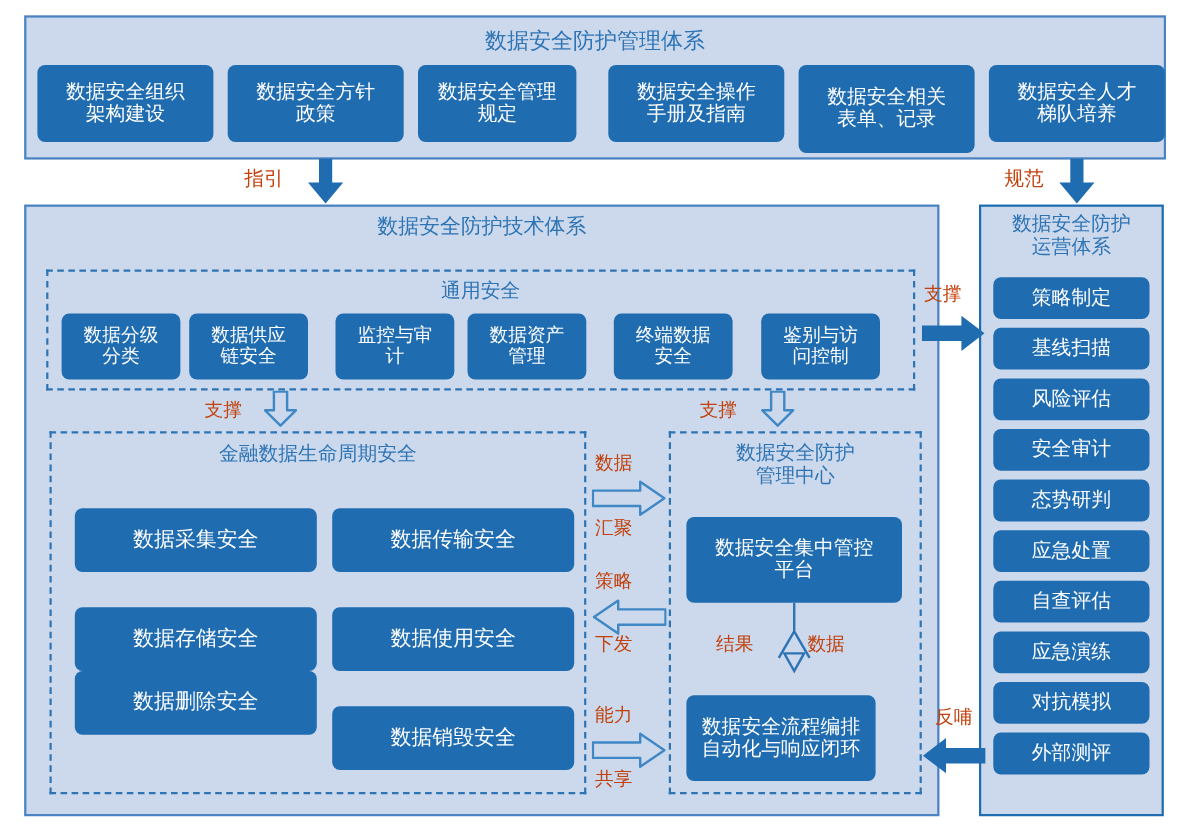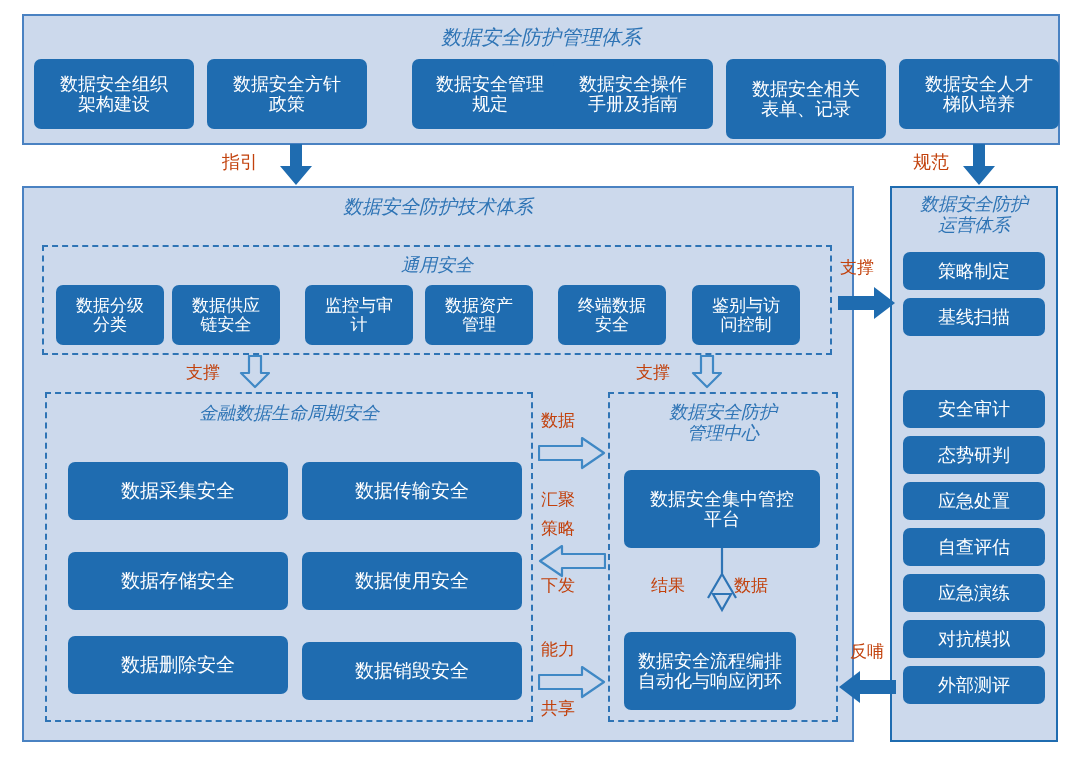--- a/index.html
+++ b/index.html
@@ -46,21 +46,20 @@
   }
   .panel-strong {
     border: 2px solid #1f6cb0;
   }
   .panel-title {
     position: absolute;
     color: #2e74b5;
     text-align: center;
     line-height: 1.15;
     white-space: pre-line;
-    font-style: italic;
   }
 
   
   .dashed {
     position: absolute;
     border: 2px dashed #2e74b5;
     box-sizing: border-box;
     background: transparent;
   }
 
@@ -93,21 +92,21 @@
 <div class="canvas">
 
   <div class="panel" style="left:22px; top:14px; width:1038px; height:131px;"></div>
 
   <div class="panel-title fs-top-title" style="left:22px; top:26px; width:1038px;">数据安全防护管理体系</div>
 
   <div class="bluebox fs-top-box" style="left:34px; top:59px; width:160px; height:70px;">数据安全组织
 架构建设</div>
   <div class="bluebox fs-top-box" style="left:207px; top:59px; width:160px; height:70px;">数据安全方针
 政策</div>
-  <div class="bluebox fs-top-box" style="left:380px; top:59px; width:156px; height:70px;margin-left:32px;">数据安全管理
+  <div class="bluebox fs-top-box" style="left:380px; top:59px; width:144px; height:70px;">数据安全管理
 规定</div>
   <div class="bluebox fs-top-box" style="left:553px; top:59px; width:160px; height:70px;">数据安全操作
 手册及指南</div>
   <div class="bluebox fs-top-box" style="left:726px; top:59px; width:160px; height:80px;">数据安全相关
 表单、记录</div>
   <div class="bluebox fs-top-box" style="left:899px; top:59px; width:160px; height:70px;">数据安全人才
 梯队培养</div>
 
   <div class="conn-label fs-conn" style="left:222px; top:150px;">指引</div>
   <svg class="arrow-svg" style="left:278px; top:144px;" width="36" height="42" viewBox="0 0 36 42">
@@ -149,28 +148,28 @@
     <polygon points="11,1 23,1 23,18 31,18 17,32 3,18 11,18" fill="none" stroke="#3f88c5" stroke-width="2.2" stroke-linejoin="round"></polygon>
   </svg>
 
   <div class="dashed" style="left:45px; top:392px; width:488px; height:330px;"></div>
   <div class="panel-title fs-sub-title" style="left:45px; top:403px; width:488px;">金融数据生命周期安全</div>
 
   <div class="bluebox fs-life-box" style="left:68px; top:462px; width:220px; height:58px;">数据采集安全</div>
   <div class="bluebox fs-life-box" style="left:302px; top:462px; width:220px; height:58px;">数据传输安全</div>
   <div class="bluebox fs-life-box" style="left:68px; top:552px; width:220px; height:58px;">数据存储安全</div>
   <div class="bluebox fs-life-box" style="left:302px; top:552px; width:220px; height:58px;">数据使用安全</div>
-  <div class="bluebox fs-life-box" style="left:68px; top:636px; width:220px; height:58px;">数据删除安全</div>
+  <div class="bluebox fs-life-box" style="left:68px; top:610px; width:220px; height:58px;">数据删除安全</div>
   <div class="bluebox fs-life-box" style="left:302px; top:642px; width:220px; height:58px;">数据销毁安全</div>
 
   <div class="conn-label fs-midlabel" style="left:541px; top:409px;">数据</div>
   <svg class="arrow-svg" style="left:538px; top:436px;" width="68" height="34" viewBox="0 0 68 34">
     <polygon points="1,10 44,10 44,2 66,17 44,32 44,24 1,24" fill="none" stroke="#3f88c5" stroke-width="2.2" stroke-linejoin="round"></polygon>
   </svg>
-  <div class="conn-label fs-midlabel" style="left:541px; top:488px;">汇聚</div>
+  <div class="conn-label fs-midlabel" style="left:541px; top:468px;">汇聚</div>
 
   <div class="conn-label fs-midlabel" style="left:541px; top:517px;">策略</div>
   <svg class="arrow-svg" style="left:538px; top:544px;" width="68" height="34" viewBox="0 0 68 34">
     <polygon points="67,10 24,10 24,2 2,17 24,32 24,24 67,24" fill="none" stroke="#3f88c5" stroke-width="2.2" stroke-linejoin="round"></polygon>
   </svg>
   <div class="conn-label fs-midlabel" style="left:541px; top:574px;">下发</div>
 
   <div class="conn-label fs-midlabel" style="left:541px; top:638px;">能力</div>
   <svg class="arrow-svg" style="left:538px; top:665px;" width="68" height="34" viewBox="0 0 68 34">
     <polygon points="1,10 44,10 44,2 66,17 44,32 44,24 1,24" fill="none" stroke="#3f88c5" stroke-width="2.2" stroke-linejoin="round"></polygon>
@@ -195,20 +194,21 @@
   <div class="bluebox fs-center-box" style="left:624px; top:632px; width:172px; height:78px;">数据安全流程编排
 自动化与响应闭环</div>
 
   <div class="panel panel-strong" style="left:890px; top:186px; width:168px; height:556px;"></div>
 
   <div class="panel-title fs-ops-title" style="left:890px; top:194px; width:168px;">数据安全防护
 运营体系</div>
 
   <div class="bluebox fs-ops-box" style="left:903px; top:252px; width:142px; height:38px;">策略制定</div>
   <div class="bluebox fs-ops-box" style="left:903px; top:298px; width:142px; height:38px;">基线扫描</div>
+  <div class="bluebox fs-ops-box" style="left:903px; top:344px; width:142px; height:38px;">风险评估</div>
   <div class="bluebox fs-ops-box" style="left:903px; top:390px; width:142px; height:38px;">安全审计</div>
   <div class="bluebox fs-ops-box" style="left:903px; top:436px; width:142px; height:38px;">态势研判</div>
   <div class="bluebox fs-ops-box" style="left:903px; top:482px; width:142px; height:38px;">应急处置</div>
   <div class="bluebox fs-ops-box" style="left:903px; top:528px; width:142px; height:38px;">自查评估</div>
   <div class="bluebox fs-ops-box" style="left:903px; top:574px; width:142px; height:38px;">应急演练</div>
   <div class="bluebox fs-ops-box" style="left:903px; top:620px; width:142px; height:38px;">对抗模拟</div>
   <div class="bluebox fs-ops-box" style="left:903px; top:666px; width:142px; height:38px;">外部测评</div>
 
   <div class="conn-label fs-midlabel" style="left:840px; top:256px;">支撑</div>
   <svg class="arrow-svg" style="left:838px; top:286px;" width="58" height="34" viewBox="0 0 58 34">

